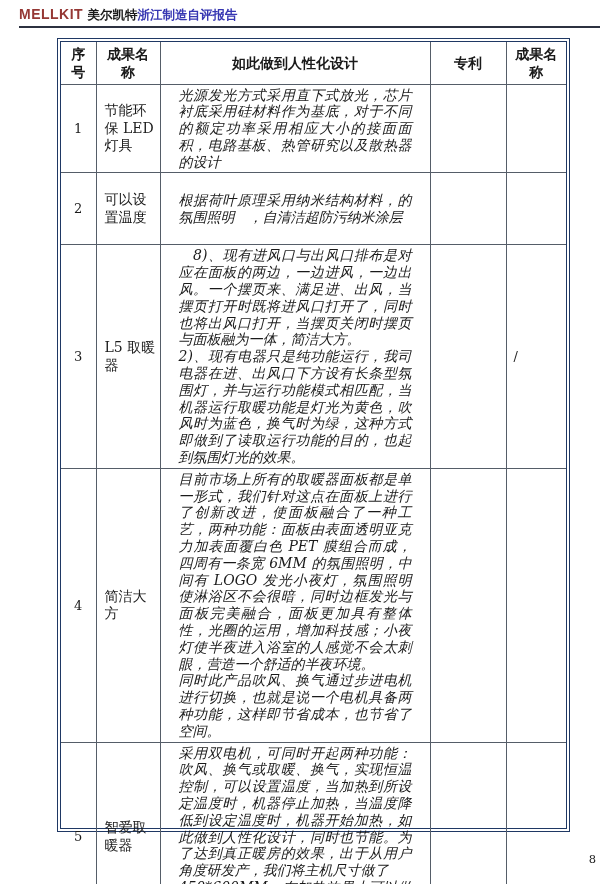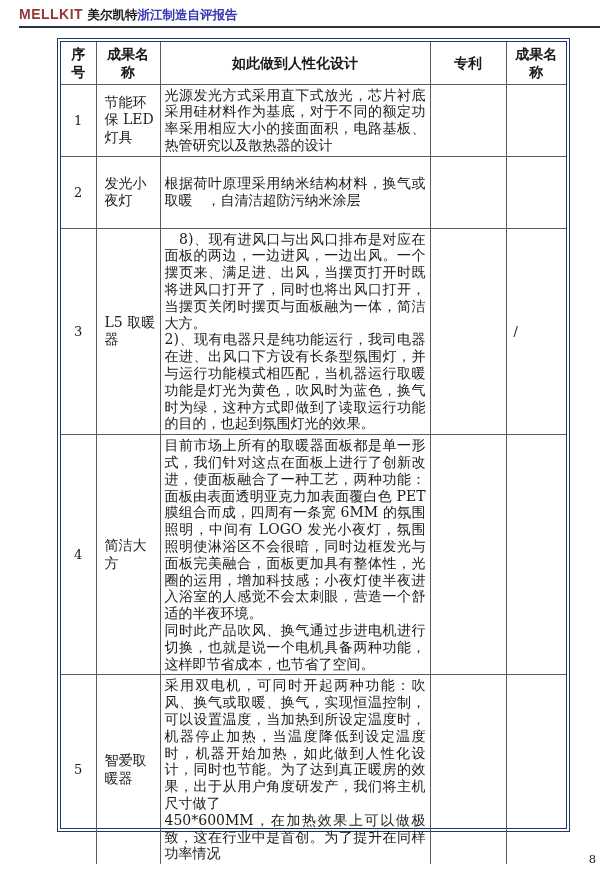--- a/index.html
+++ b/index.html
@@ -71,23 +71,24 @@
   }
   td.c-name {
     font-size:14px;
     line-height:17.5px;
     padding:2px 4px 2px 8px;
     text-align:left;
   }
   td.c-tech {
     font-size:14px;
     line-height:16.8px;
-    padding:2px 4px;
+    padding:2px 18px;
     text-align:justify;
     white-space:pre-wrap;
+    font-style:italic;
   }
   td.c-pat { font-size:13px; text-align:center; }
   td.c-award {
     font-size:13px;
     text-align:left;
     padding-left:7px;
     white-space:pre-wrap;
   }
 
   
@@ -124,22 +125,22 @@
     </tr>
     <tr style="height:68px">
       <td class="c-no">1</td>
       <td class="c-name">节能环保 LED 灯具</td>
       <td class="c-tech">光源发光方式采用直下式放光，芯片衬底采用硅材料作为基底，对于不同的额定功率采用相应大小的接面面积，电路基板、热管研究以及散热器的设计</td>
       <td class="c-pat"></td>
       <td class="c-award"></td>
     </tr>
     <tr style="height:72px">
       <td class="c-no">2</td>
-      <td class="c-name">发光小夜灯</td>
-      <td class="c-tech">根据荷叶原理采用纳米结构材料，换气或取暖　，自清洁超防污纳米涂层</td>
+      <td class="c-name">可以设置温度</td>
+      <td class="c-tech">根据荷叶原理采用纳米结构材料，的氛围照明　，自清洁超防污纳米涂层</td>
       <td class="c-pat"></td>
       <td class="c-award"></td>
     </tr>
     <tr style="height:206px">
       <td class="c-no">3</td>
       <td class="c-name">L5 取暖器</td>
       <td class="c-tech">　8)、现有进风口与出风口排布是对应在面板的两边，一边进风，一边出风。一个摆页来、满足进、出风，当摆页打开时既将进风口打开了，同时也将出风口打开，当摆页关闭时摆页与面板融为一体，简洁大方。
 2)、现有电器只是纯功能运行，我司电器在进、出风口下方设有长条型氛围灯，并与运行功能模式相匹配，当机器运行取暖功能是灯光为黄色，吹风时为蓝色，换气时为绿，这种方式即做到了读取运行功能的目的，也起到氛围灯光的效果。</td>
       <td class="c-pat"></td>
       <td class="c-award">/</td>

